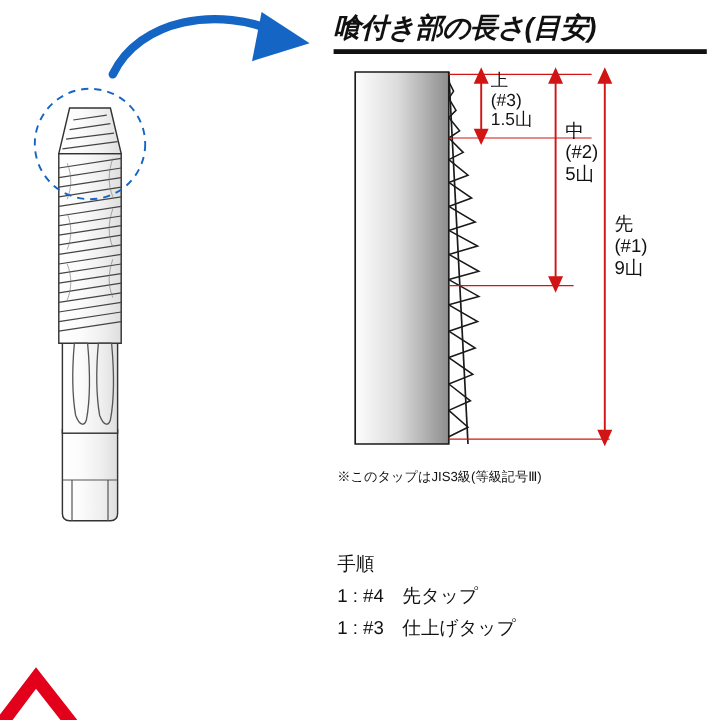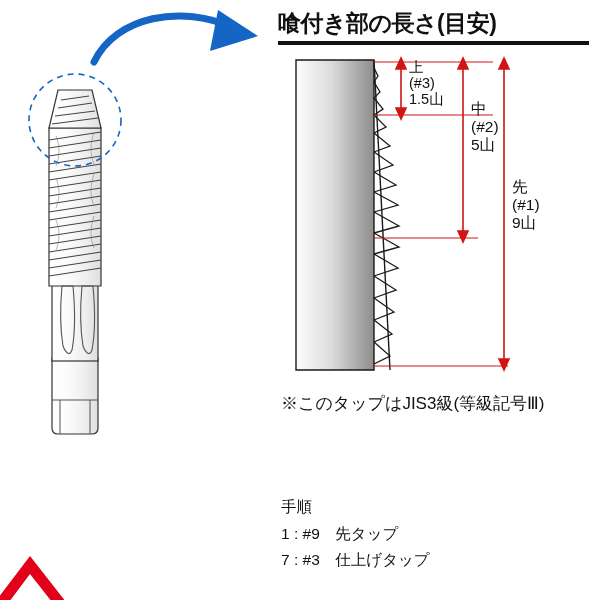--- a/index.html
+++ b/index.html
@@ -23,20 +23,21 @@
 
   
   #title {
     left: 278px;
     top: 8px;
     font-size: 23px;
     font-weight: bold;
     color: #111111;
     letter-spacing: -0.5px;
     white-space: nowrap;
+    font-style: italic;
   }
   #title-underline {
     left: 278px;
     top: 41px;
     width: 311px;
     height: 4px;
     background: #111111;
   }
 
   
@@ -61,34 +62,33 @@
     top: 52px;
     width: 290px;
     height: 330px;
   }
 
   
   #note {
     left: 281px;
     top: 390px;
     width: 312px;
-    font-size: 17px;
+    font-size: 11px;
     color: #111111;
     line-height: 1.6;
   }
   #note .line2 { padding-left: 14px; display: block; }
 
   #steps {
     left: 281px;
     top: 458px;
     width: 312px;
     font-size: 15.5px;
     color: #111111;
     line-height: 1.72;
-    margin-top: 36px;
   }
   #steps .row { white-space: pre; display: block; }
 
   
   #corner-mark {
     left: 0px;
     top: 540px;
     width: 70px;
     height: 60px;
   }
@@ -249,21 +249,21 @@
       <text x="234" y="176" font-size="15.5">9山</text>
     </g>
   </svg>
 
   <div id="note" class="abs">
     <span>※このタップはJIS3級(等級記号Ⅲ)</span>
   </div>
 
   <div id="steps" class="abs">
     <span class="row">手順</span>
-    <span class="row">1 : #9　先タップ</span>
-    <span class="row">7 : #3　仕上げタップ</span>
+    <span class="row">1 : #4　先タップ</span>
+    <span class="row">1 : #3　仕上げタップ</span>
   </div>
 
   <svg id="corner-mark" class="abs" viewBox="0 0 70 60">
     <path d="M-5,62 L30,16 L66,62 L52,62 L30,34 L9,62 Z" fill="#E2001A"></path>
   </svg>
 
 </div>
 
 </body></html>

